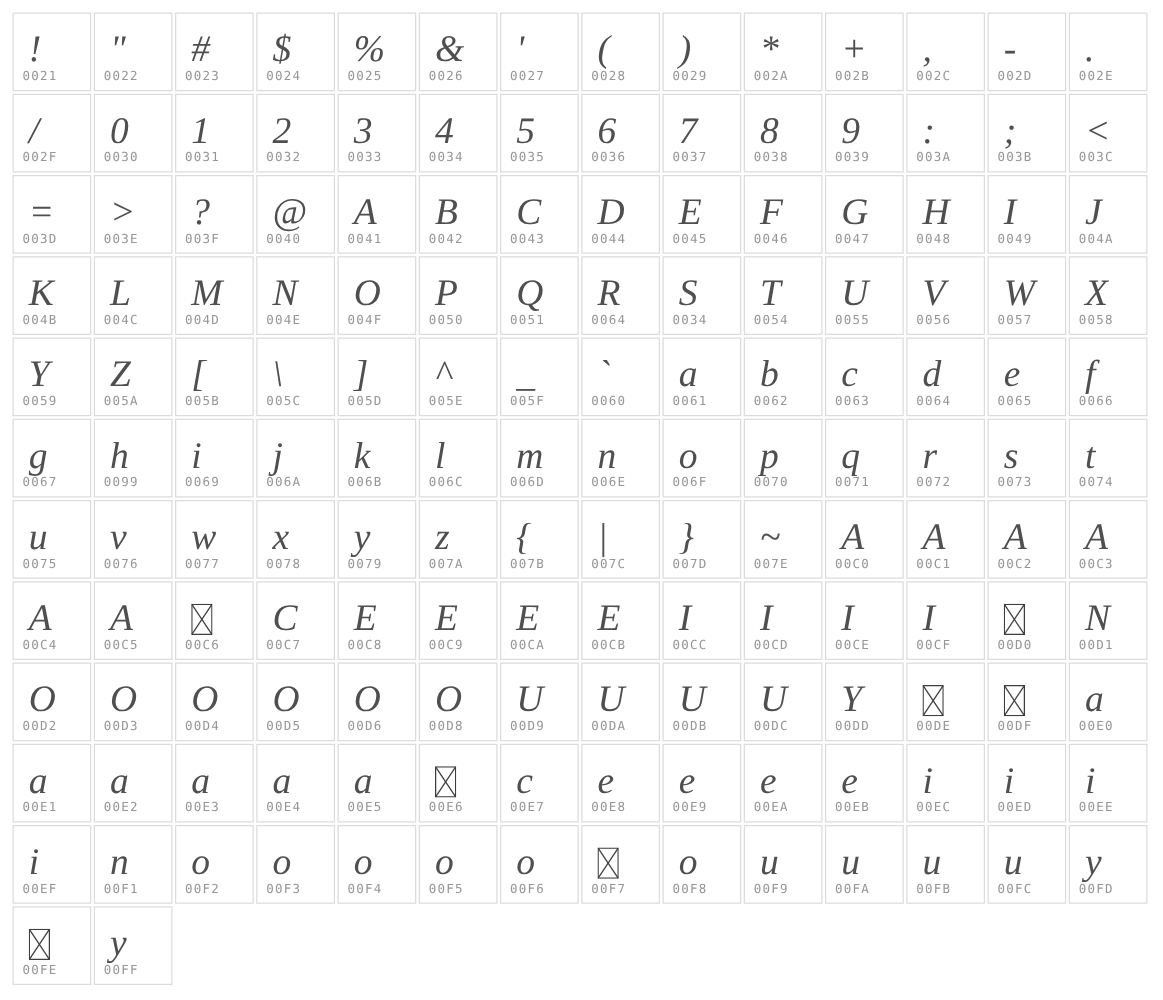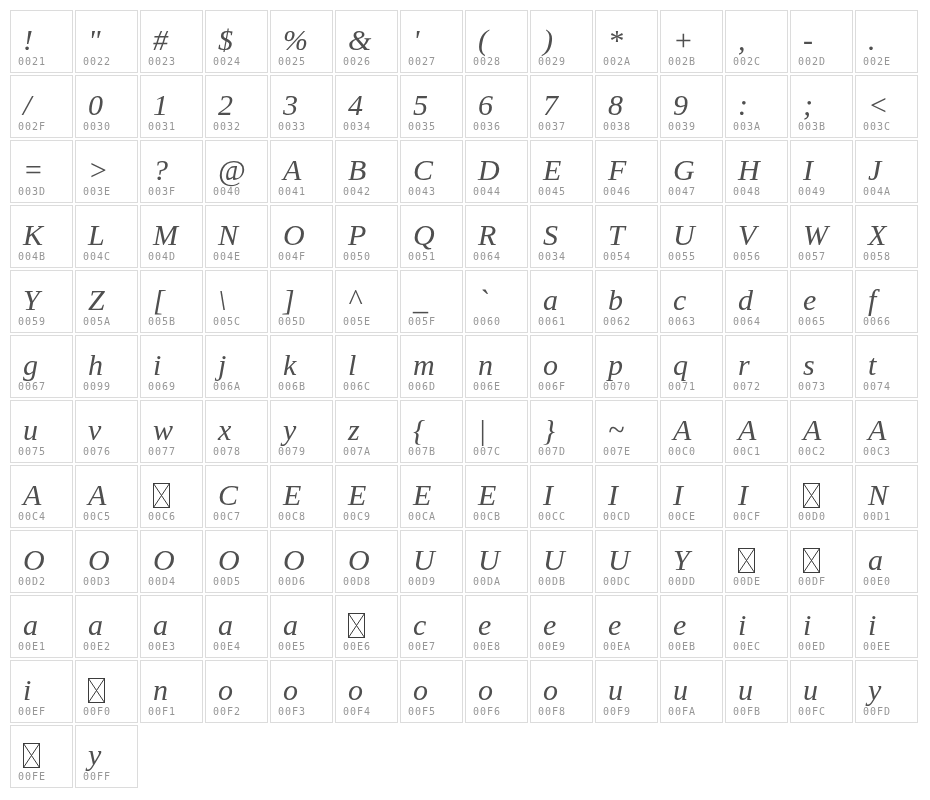--- a/index.html
+++ b/index.html
@@ -1063,70 +1063,70 @@
   </div>
     <div class="cell">
     <div class="glyph-area">
       <span class="glyph">i</span>
 
     </div>
     <div class="code">00EF</div>
   </div>
     <div class="cell">
     <div class="glyph-area">
+      <span class="glyph">n</span>
+
+    </div>
+    <div class="code">00F1</div>
+  </div>
+    <div class="cell">
+    <div class="glyph-area">
+      <span class="glyph">o</span>
+
+    </div>
+    <div class="code">00F2</div>
+  </div>
+    <div class="cell">
+    <div class="glyph-area">
+      <span class="glyph">o</span>
+
+    </div>
+    <div class="code">00F3</div>
+  </div>
+    <div class="cell">
+    <div class="glyph-area">
+      <span class="glyph">o</span>
+
+    </div>
+    <div class="code">00F4</div>
+  </div>
+    <div class="cell">
+    <div class="glyph-area">
+      <span class="glyph">o</span>
+
+    </div>
+    <div class="code">00F5</div>
+  </div>
+    <div class="cell">
+    <div class="glyph-area">
+      <span class="glyph">o</span>
+
+    </div>
+    <div class="code">00F6</div>
+  </div>
+    <div class="cell">
+    <div class="glyph-area">
 
       <svg class="notdef" width="17" height="25" viewBox="0 0 17 25" aria-hidden="true">
         <rect x="0.5" y="0.5" width="16" height="24"></rect>
         <line x1="0.5" y1="0.5" x2="16.5" y2="24.5"></line>
         <line x1="16.5" y1="0.5" x2="0.5" y2="24.5"></line>
       </svg>
     </div>
-    <div class="code">00F0</div>
-  </div>
-    <div class="cell">
-    <div class="glyph-area">
-      <span class="glyph">n</span>
-
-    </div>
-    <div class="code">00F1</div>
-  </div>
-    <div class="cell">
-    <div class="glyph-area">
-      <span class="glyph">o</span>
-
-    </div>
-    <div class="code">00F2</div>
-  </div>
-    <div class="cell">
-    <div class="glyph-area">
-      <span class="glyph">o</span>
-
-    </div>
-    <div class="code">00F3</div>
-  </div>
-    <div class="cell">
-    <div class="glyph-area">
-      <span class="glyph">o</span>
-
-    </div>
-    <div class="code">00F4</div>
-  </div>
-    <div class="cell">
-    <div class="glyph-area">
-      <span class="glyph">o</span>
-
-    </div>
-    <div class="code">00F5</div>
-  </div>
-    <div class="cell">
-    <div class="glyph-area">
-      <span class="glyph">o</span>
-
-    </div>
-    <div class="code">00F6</div>
+    <div class="code">00F7</div>
   </div>
     <div class="cell">
     <div class="glyph-area">
       <span class="glyph">o</span>
 
     </div>
     <div class="code">00F8</div>
   </div>
     <div class="cell">
     <div class="glyph-area">

